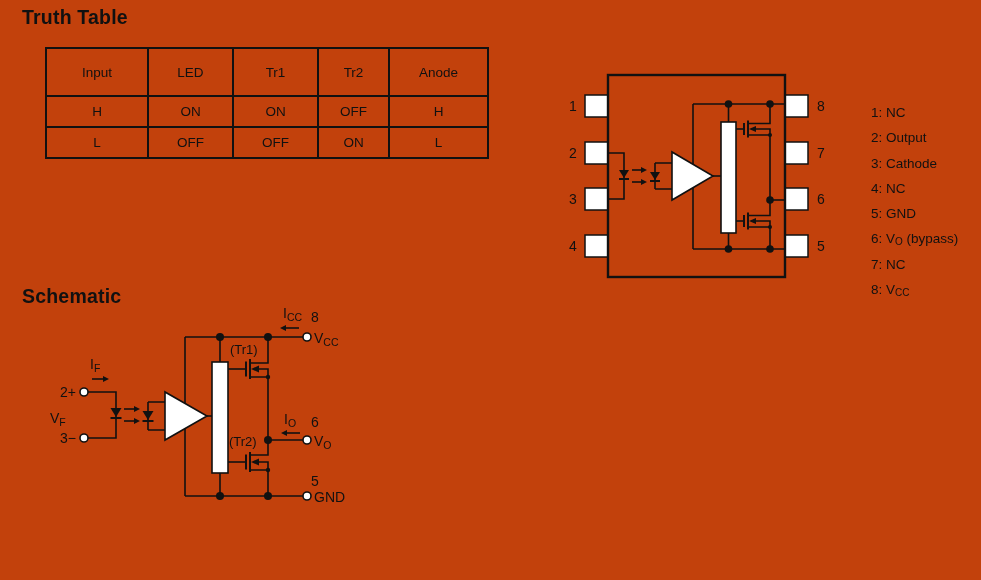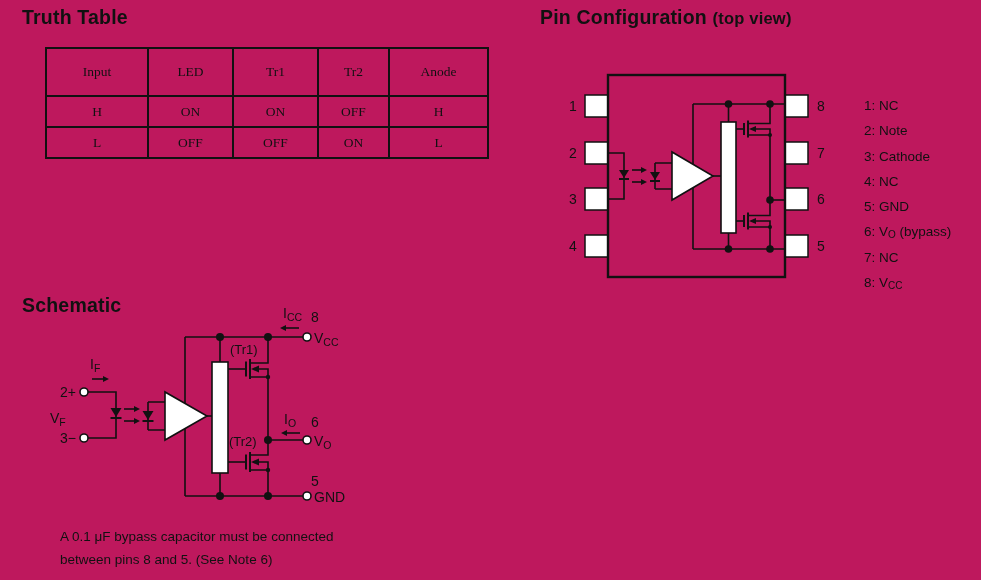--- a/index.html
+++ b/index.html
@@ -1,39 +1,39 @@
 <!DOCTYPE html>
 <html><head>
 <meta charset="utf-8">
 <style>
   html,body{margin:0;padding:0;background:#fff;}
   .page{
-    position:relative;width:981px;height:580px;background:#be185d;
+    position:relative;width:981px;height:580px;background:#c2410c;
     font-family:"Liberation Sans","DejaVu Sans",sans-serif;color:#111;
     overflow:hidden;
   }
   .sec-title{
     position:absolute;margin:0;font-size:19.5px;font-weight:bold;color:#111;
     white-space:nowrap;letter-spacing:.2px;
   }
   .sec-title .suffix{font-size:16.5px;}
   
   table.truth{
     position:absolute;left:45px;top:47px;border-collapse:collapse;
-    table-layout:fixed;font-size:13.5px;color:#111;font-family:Liberation Serif, serif;
+    table-layout:fixed;font-size:13.5px;color:#111;
   }
   table.truth th,table.truth td{
     border:2px solid #111;text-align:center;vertical-align:middle;
     font-weight:normal;padding:0;
   }
   table.truth thead th{height:46px;}
   table.truth tbody td{height:29px;}
   
   ul.pinlist{
-    position:absolute;left:855px;top:86px;margin:9px;padding:0;list-style:none;
+    position:absolute;left:855px;top:86px;margin:16px;padding:0;list-style:none;
     font-size:13.5px;line-height:22.3px;white-space:nowrap;
   }
   ul.pinlist .sub{font-size:10px;vertical-align:-2px;}
   
   svg{position:absolute;overflow:visible;}
   svg .wire{stroke:#111;stroke-width:1.6;fill:none;}
   svg .thick{stroke:#111;stroke-width:2.4;fill:none;}
   svg .bar{stroke:#111;stroke-width:2;fill:none;}
   svg .whitebox{fill:#fff;stroke:#111;stroke-width:1.6;}
   svg .pinbox{fill:#fff;stroke:#111;stroke-width:1.5;}
@@ -83,24 +83,20 @@
       <tr>
         <td>L</td>
         <td>OFF</td>
         <td>OFF</td>
         <td>ON</td>
         <td>L</td>
       </tr>
     </tbody>
   </table>
 
-  <h2 class="sec-title" style="left:540px;top:6px;">
-    <span>Pin Configuration</span>
-    <span class="suffix">(top view)</span>
-  </h2>
 
   <svg style="left:556px;top:60px;" width="300" height="225" viewBox="556 60 300 225">
 
     <g>
       <rect class="pinbox" x="585" y="95" width="23" height="22"></rect>
       <rect class="pinbox" x="585" y="142" width="23" height="22"></rect>
       <rect class="pinbox" x="585" y="188" width="23" height="22"></rect>
       <rect class="pinbox" x="585" y="235" width="23" height="22"></rect>
       <rect class="pinbox" x="785" y="95" width="23" height="22"></rect>
       <rect class="pinbox" x="785" y="142" width="23" height="22"></rect>
@@ -179,30 +175,30 @@
       <text x="573" y="251">4</text>
       <text x="821" y="111">8</text>
       <text x="821" y="158">7</text>
       <text x="821" y="204">6</text>
       <text x="821" y="251">5</text>
     </g>
   </svg>
 
   <ul class="pinlist">
     <li><span>1: NC</span><span class="sub"></span><span></span></li>
-    <li><span>2: Note</span><span class="sub"></span><span></span></li>
+    <li><span>2: Output</span><span class="sub"></span><span></span></li>
     <li><span>3: Cathode</span><span class="sub"></span><span></span></li>
     <li><span>4: NC</span><span class="sub"></span><span></span></li>
     <li><span>5: GND</span><span class="sub"></span><span></span></li>
     <li><span>6: V</span><span class="sub">O</span><span> (bypass)</span></li>
     <li><span>7: NC</span><span class="sub"></span><span></span></li>
     <li><span>8: V</span><span class="sub">CC</span><span></span></li>
   </ul>
 
-  <h2 class="sec-title" style="left:22px;top:294px;text-align:right;">Schematic</h2>
+  <h2 class="sec-title" style="left:22px;top:285px;text-align:right;">Schematic</h2>
 
   <svg style="left:40px;top:300px;" width="335" height="215" viewBox="40 300 335 215">
 
     <g>
       <path class="wire" d="M185,337 V496"></path>
       <path class="wire" d="M185,337 H303"></path>
       <path class="wire" d="M185,496 H303"></path>
       <path class="wire" d="M268,440 H303"></path>
       <path class="wire" d="M88,392 H116 V438 H88"></path>
     </g>
@@ -293,18 +289,14 @@
       <text x="311" y="322">8</text>
       <text x="314" y="343"><tspan>V</tspan><tspan class="ss" dy="3">CC</tspan></text>
       <text x="284" y="424"><tspan>I</tspan><tspan class="ss" dy="3">O</tspan></text>
       <text x="311" y="427">6</text>
       <text x="314" y="446"><tspan>V</tspan><tspan class="ss" dy="3">O</tspan></text>
       <text x="311" y="486">5</text>
       <text x="314" y="502">GND</text>
     </g>
   </svg>
 
-  <div class="note">
-    <div>A 0.1 μF bypass capacitor must be connected</div>
-    <div>between pins 8 and 5. (See Note 6)</div>
-  </div>
 
 </div>
 
 </body></html>

